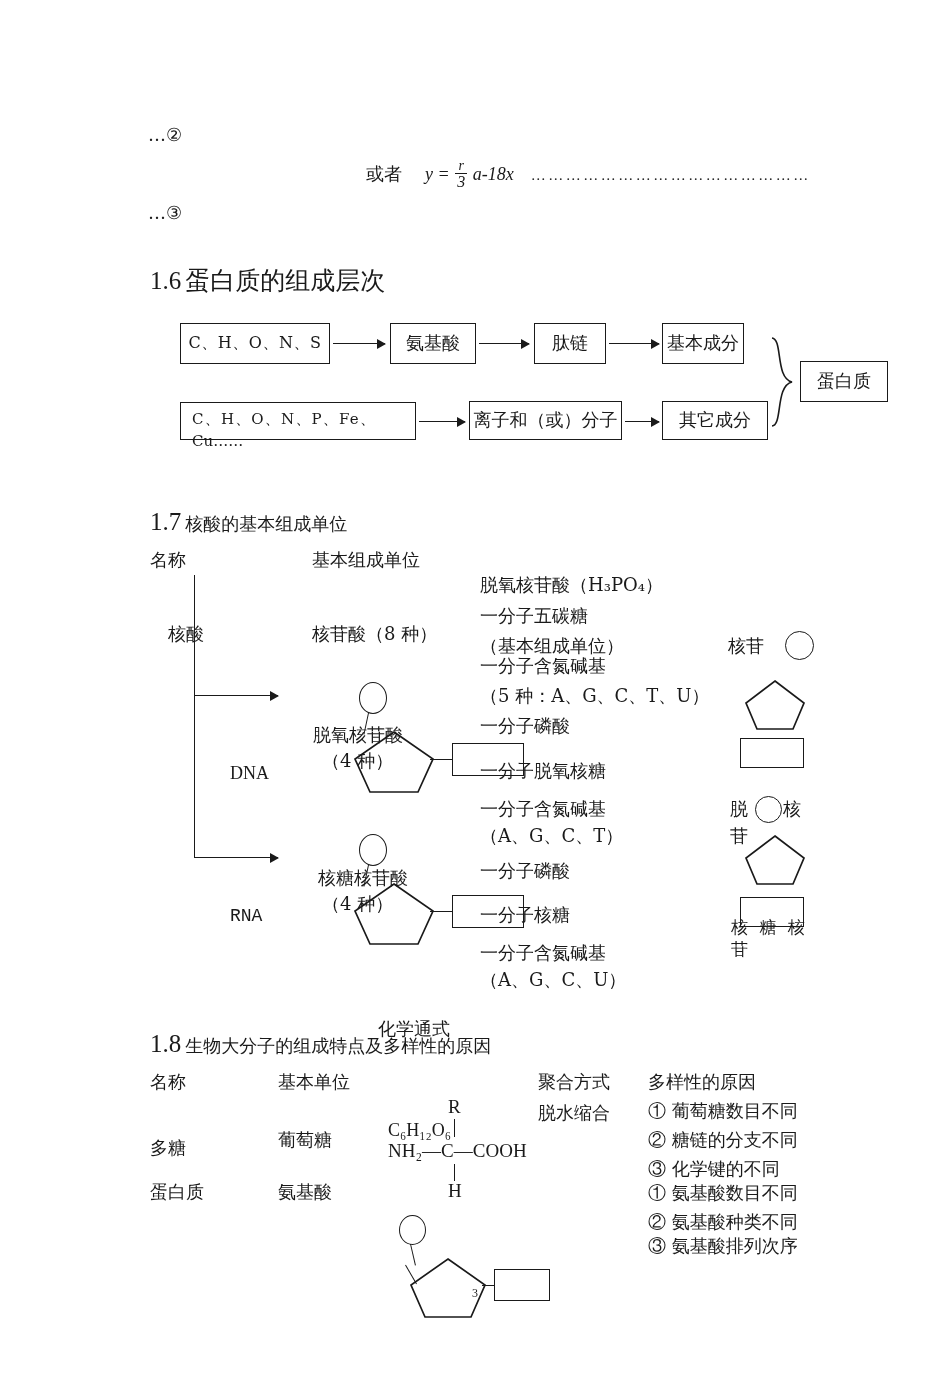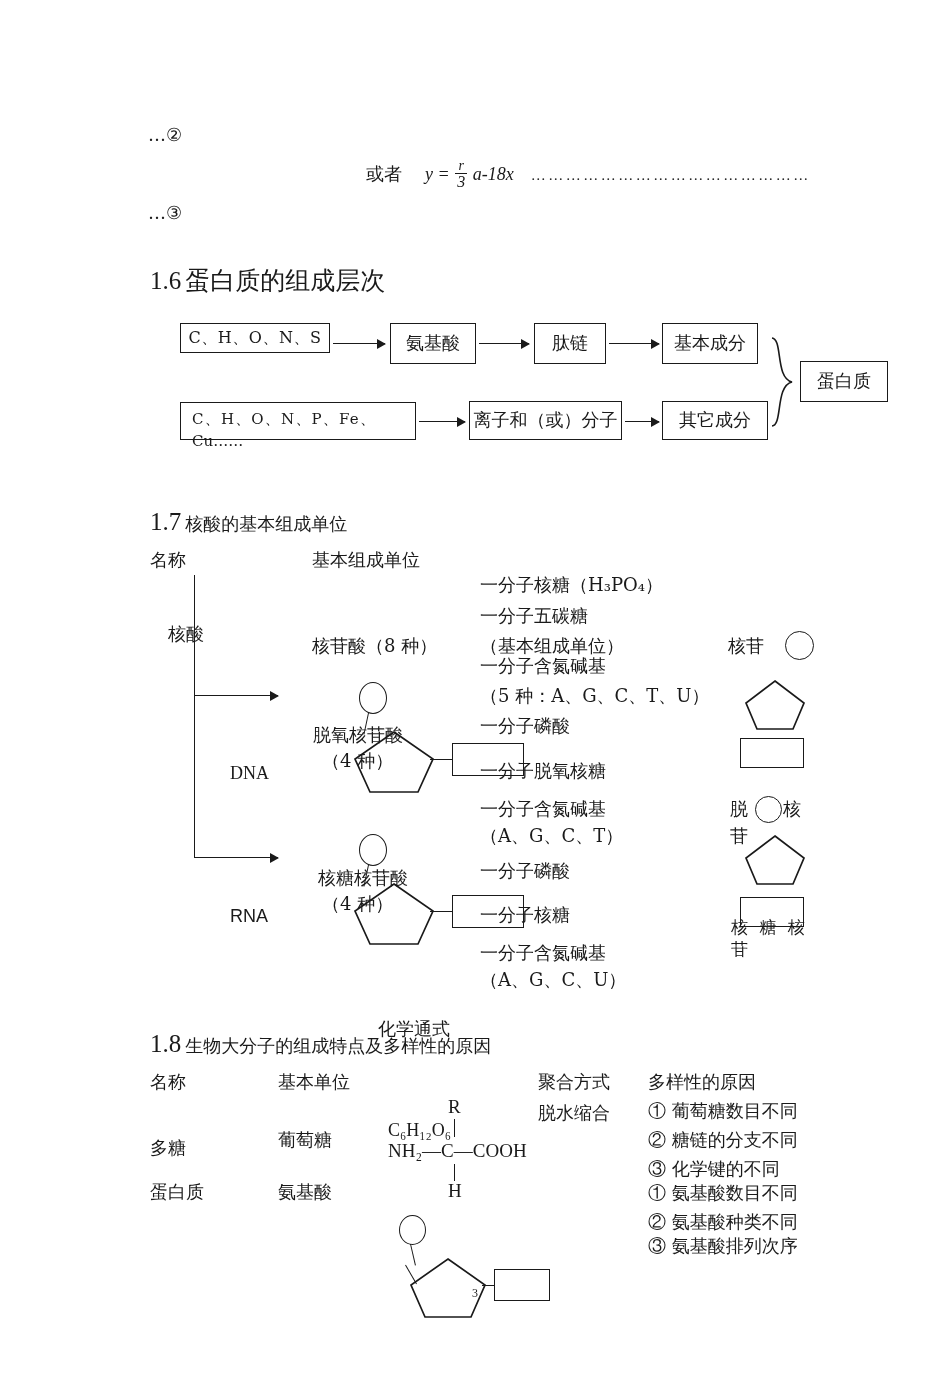--- a/index.html
+++ b/index.html
@@ -69,36 +69,36 @@
   <span class="leader">…………………………………………</span>
 </div>
 
 <div class="abs cn t18" style="left:148px; top:202px;">…③</div>
 
 <div class="abs nw" style="left:150px; top:264px;text-align:right;">
   <span class="head-num">1.6</span>
   <span class="cn head-big">蛋白质的组成层次</span>
 </div>
 
-<div class="abs fbox" style="left:180px; top:323px; width:150px; height:30px;">
+<div class="abs fbox" style="left:180px; top:323px; width:150px; height:41px;">
   <span class="cn" style="font-size:16px; letter-spacing:0.5px;">C、H、O、N、S</span>
 </div>
 <div class="abs arrow-h" style="left:333px; top:343px; width:52px;"></div>
 
 <div class="abs fbox" style="left:390px; top:323px; width:86px; height:41px;">
   <span class="cn t18">氨基酸</span>
 </div>
 <div class="abs arrow-h" style="left:479px; top:343px; width:50px;"></div>
 
 <div class="abs fbox" style="left:534px; top:323px; width:72px; height:41px;">
   <span class="cn t18">肽链</span>
 </div>
 <div class="abs arrow-h" style="left:609px; top:343px; width:50px;"></div>
 
-<div class="abs fbox" style="left:662px; top:323px; width:96px; height:41px;">
+<div class="abs fbox" style="left:662px; top:323px; width:82px; height:41px;">
   <span class="cn t18">基本成分</span>
 </div>
 
 <div class="abs rect" style="left:180px; top:402px; width:236px; height:38px;"></div>
 <div class="abs cn nw" style="left:192px; top:410px; font-size:15px; letter-spacing:1.2px;">C、H、O、N、P、Fe、</div>
 <div class="abs cn nw" style="left:192px; top:432px; font-size:15px;">Cu……</div>
 
 <div class="abs arrow-h" style="left:419px; top:421px; width:46px;"></div>
 
 <div class="abs fbox" style="left:469px; top:401px; width:153px; height:39px;">
@@ -125,25 +125,25 @@
 
 <div class="abs cn t18" style="left:150px; top:548px;">名称</div>
 <div class="abs cn t18" style="left:312px; top:548px;">基本组成单位</div>
 
 <div class="abs vline" style="left:194px; top:575px; height:283px;"></div>
 <div class="abs arrow-h" style="left:194px; top:695px; width:84px;"></div>
 <div class="abs arrow-h" style="left:194px; top:857px; width:84px;"></div>
 
 <div class="abs cn t18" style="left:168px; top:622px;">核酸</div>
 <div class="abs t18" style="left:230px; top:763px; font-family:'Liberation Serif',serif;">DNA</div>
-<div class="abs t18" style="left:230px; top:906px; font-family:Liberation Sans, sans-serif;">RNA</div>
-
-<div class="abs cn t18" style="left:312px; top:622px;margin-top:12px;">核苷酸（8 种）</div>
-
-<div class="abs cn t18 nw" style="left:480px; top:573px;">一分子核糖（H₃PO₄）</div>
+<div class="abs t18" style="left:230px; top:906px; font-family:Liberation Mono, monospace;">RNA</div>
+
+<div class="abs cn t18" style="left:312px; top:622px;">核苷酸（8 种）</div>
+
+<div class="abs cn t18 nw" style="left:480px; top:573px;">脱氧核苷酸（H₃PO₄）</div>
 <div class="abs cn t18 nw" style="left:480px; top:604px;">一分子五碳糖</div>
 <div class="abs cn t18 nw" style="left:480px; top:634px;">（基本组成单位）</div>
 <div class="abs cn t18 nw" style="left:480px; top:654px;">一分子含氮碱基</div>
 <div class="abs cn t18 nw" style="left:480px; top:684px;">（5 种：A、G、C、T、U）</div>
 
 <div class="abs" style="left:330px; top:682px; width:200px; height:95px;">
   <div class="circ" style="position:absolute; left:29px; top:0px; width:28px; height:32px;"></div>
   <div class="stick" style="left:38px; top:31px; height:22px; transform:rotate(12deg); transform-origin:top;"></div>
   <svg class="abs" style="left:22px; top:48px;" width="84" height="64" viewBox="0 0 84 64">
     <polygon points="42,2 81,29 66,62 18,62 3,29" fill="none" stroke="#1a1a1a" stroke-width="1.7"></polygon>

